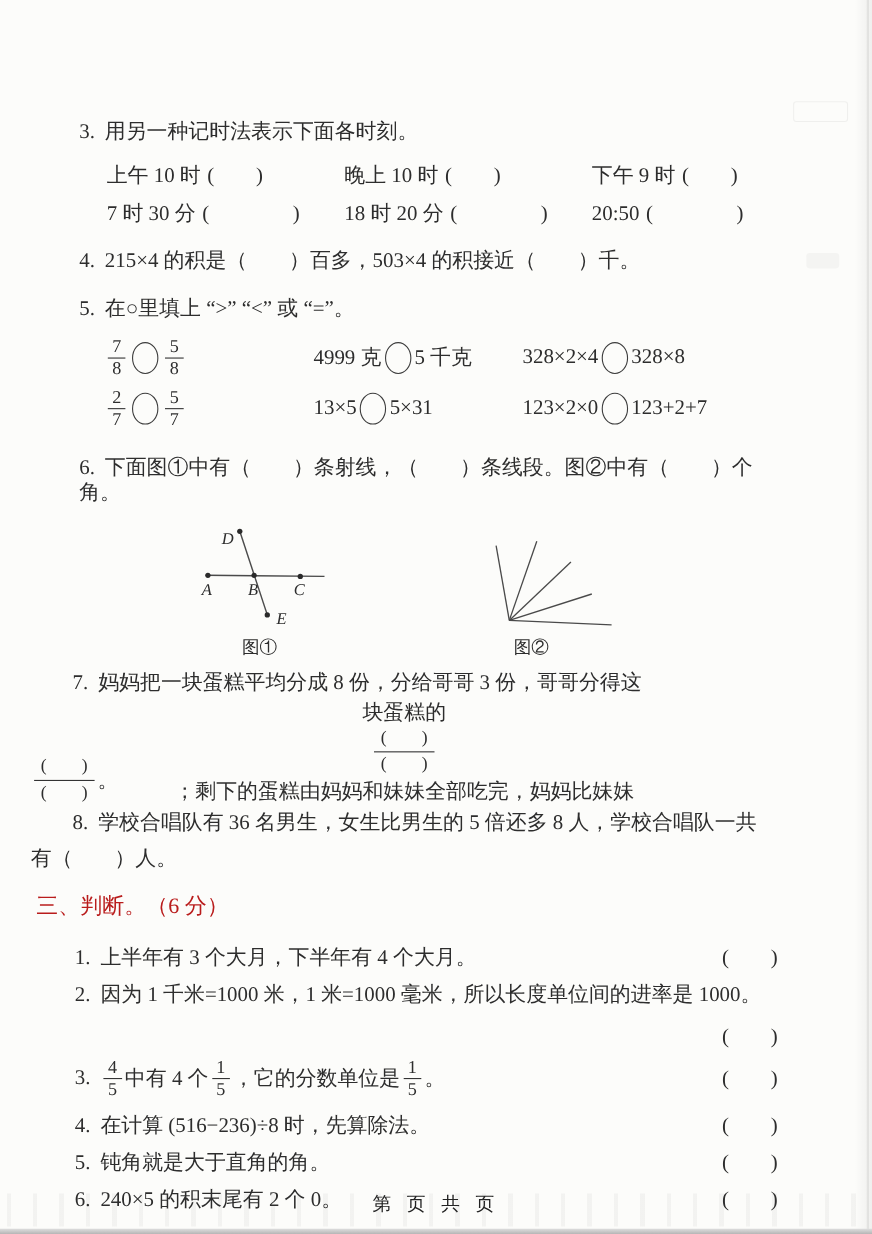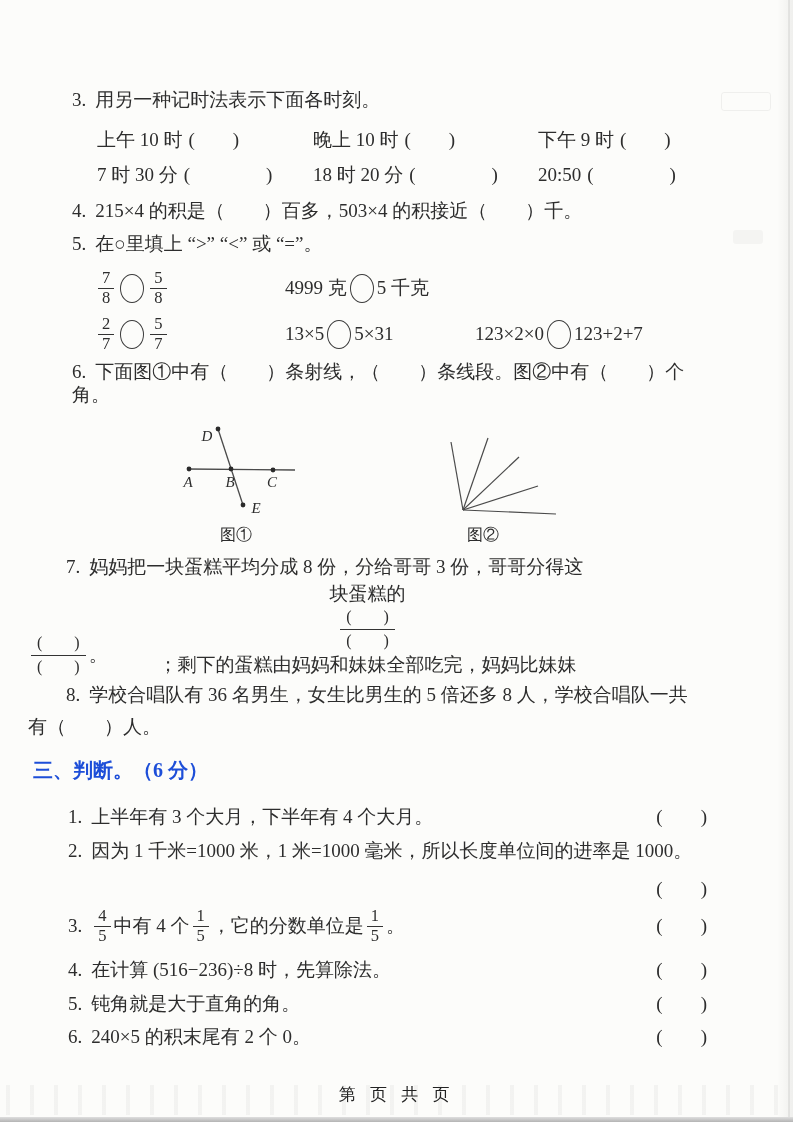--- a/index.html
+++ b/index.html
@@ -6,21 +6,21 @@
   .page{
     position:relative;width:793px;height:1122px;overflow:hidden;
     background:#fcfcfa;color:#2d2d2d;
     font-family:"Liberation Serif","DejaVu Serif",serif;
     font-size:19px;
   }
   .content{position:absolute;left:0;top:0;width:100%;box-sizing:border-box;padding:88px 86px 0 28px;}
   .line{line-height:23px;}
   .num{margin-right:9px;}
   
-  .ind44{padding-left:44px;}
+  .ind44{padding-left:44px;margin-top:20px;}
   .ind69{padding-left:69px;}
   .ind67{padding-left:67px;}
   .ind38{padding-left:38px;}
   .ind5{padding-left:5px;}
   
   .mb2{margin-bottom:2px;flex-direction:column;}.mb3{margin-bottom:3px;}.mb4{margin-bottom:4px;}.mb9{margin-bottom:9px;}.mb10{margin-bottom:10px;}
   .mb11{margin-bottom:11px;}.mb12{margin-bottom:12px;}.mb13{margin-bottom:13px;font-family:Liberation Serif, serif;}
   .mb15{margin-bottom:15px;}.mb17{margin-bottom:17px;}.mb20{margin-bottom:20px;}
   .mb23{margin-bottom:23px;}
   
@@ -44,21 +44,21 @@
   .figs{display:flex;margin-left:138px;margin-bottom:11px;}
   .fig2m{margin-left:114px;}
   svg text{fill:#2d2d2d;}
   
   .fline{display:flex;align-items:center;height:48px;}
   .bfrac{display:inline-flex;flex-direction:column;align-items:center;vertical-align:middle;
          font-size:16px;line-height:1.3;margin:0 3px;}
   .bfrac .bt{border-bottom:1.2px solid #333;padding:0 6px 1px;white-space:pre;}
   .bfrac .bb{padding:1px 6px 0;white-space:pre;}
   
-  .heading{font-weight:bold;font-size:20px;line-height:24px;color:#1d4ed8;}
+  .heading{font-weight:normal;font-size:20px;line-height:24px;color:#b91c1c;}
   
   .jrow{display:flex;align-items:center;justify-content:space-between;}
   .jtext{white-space:nowrap;padding-left:40px;display:flex;align-items:center;}
   .jp{white-space:pre;}
   .jrow.tall{height:46px;}
   .jparen-only{display:flex;justify-content:flex-end;}
   
   .footer{position:absolute;left:0;top:1083px;width:100%;text-align:center;
           font-size:17px;letter-spacing:5px;color:#222;}
   
@@ -110,20 +110,25 @@
         <span class="cmp"></span>
         <span class="frac">
             <span class="fn">5</span>
             <span class="fd">8</span>
           </span>
       </span>
       <span class="q5c2">
           <span>4999 克</span>
           <span class="cmp"></span>
           <span>5 千克</span>
+        </span>
+      <span class="q5c3">
+          <span>328×2×4</span>
+          <span class="cmp"></span>
+          <span>328×8</span>
         </span>
     </div>
     <div class="q5row ind67 mb3">
       <span class="q5c1">
         <span class="frac">
             <span class="fn">2</span>
             <span class="fd">7</span>
           </span>
         <span class="cmp"></span>
         <span class="frac">

